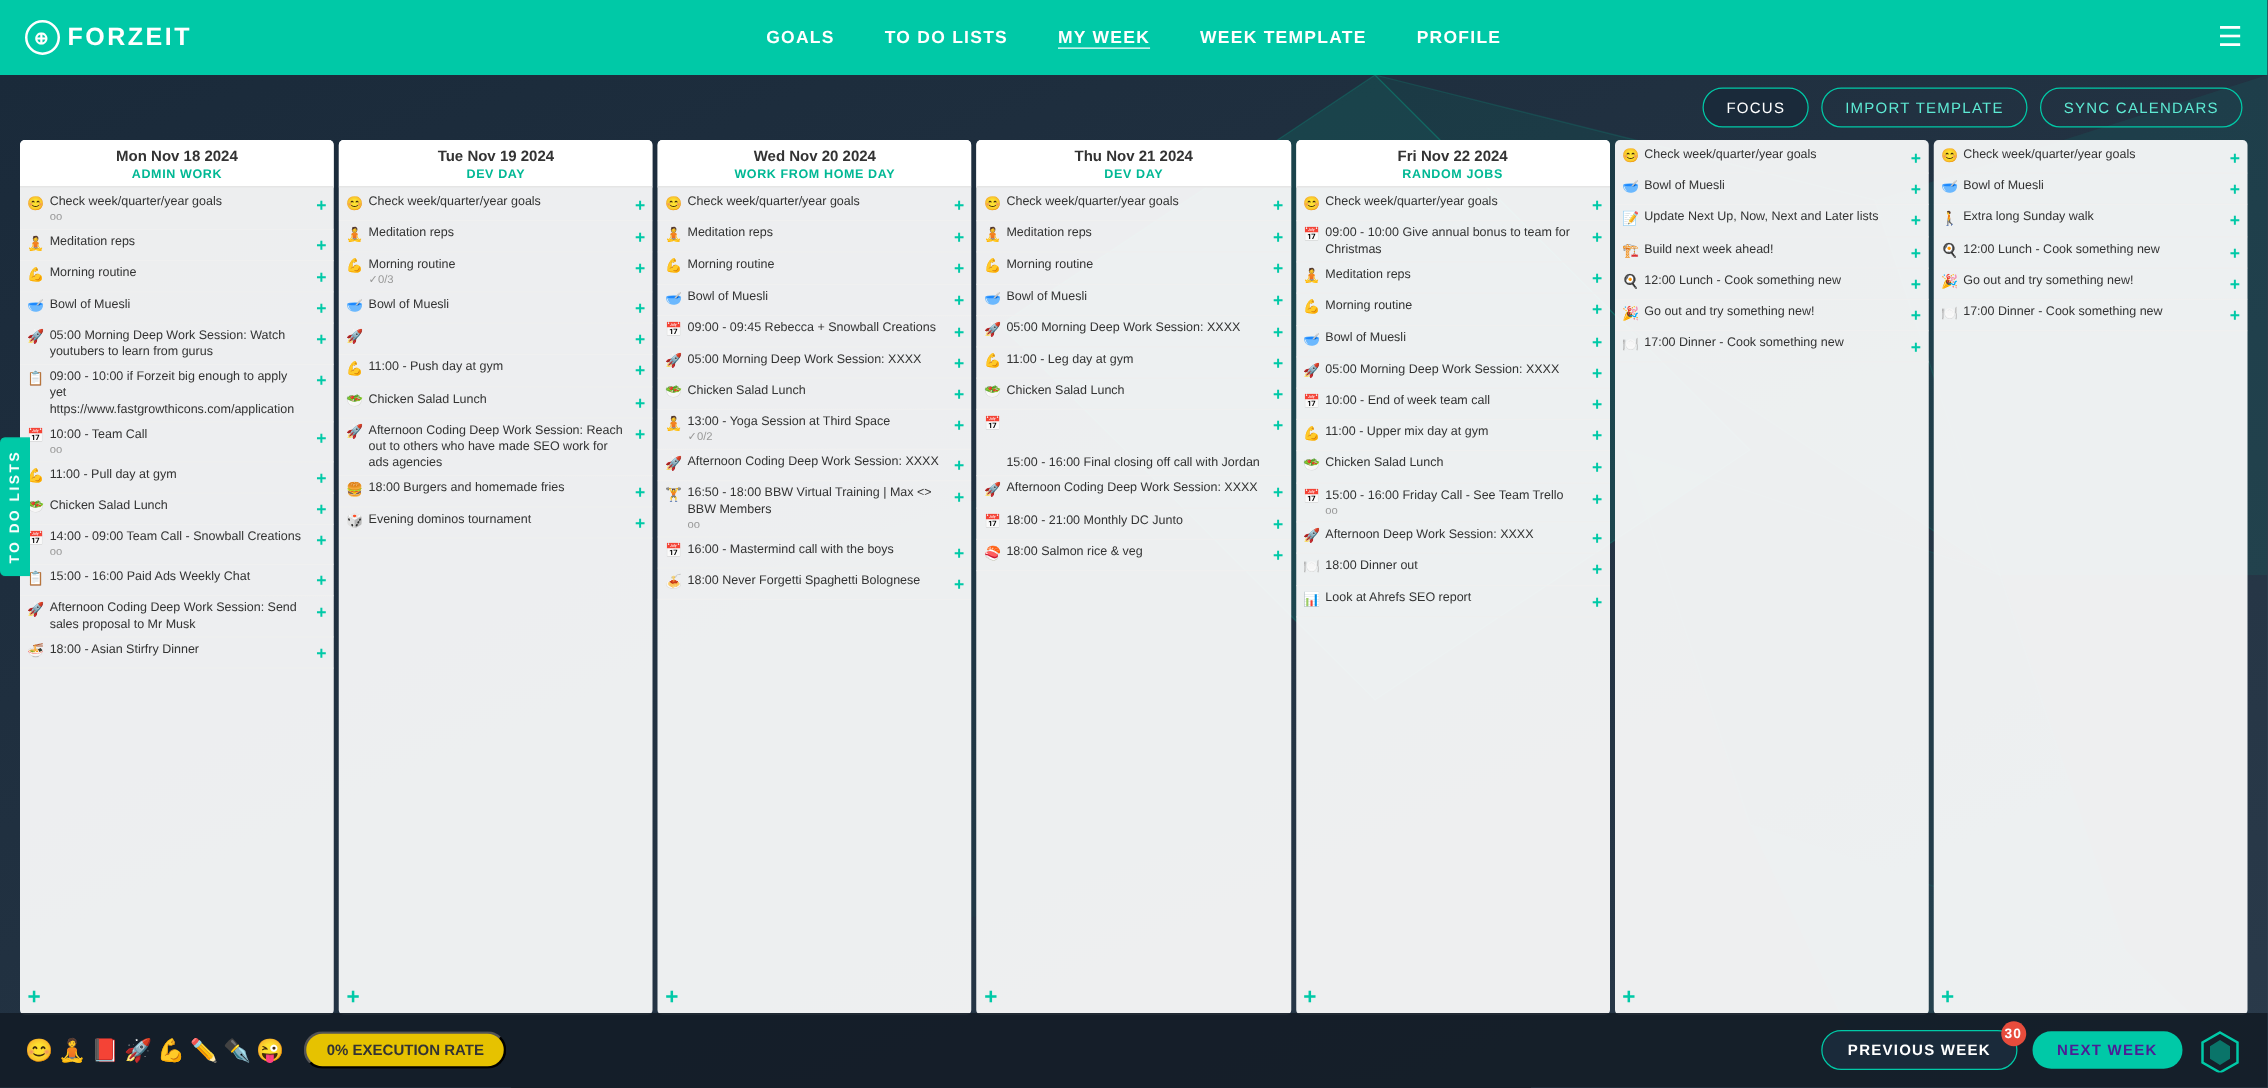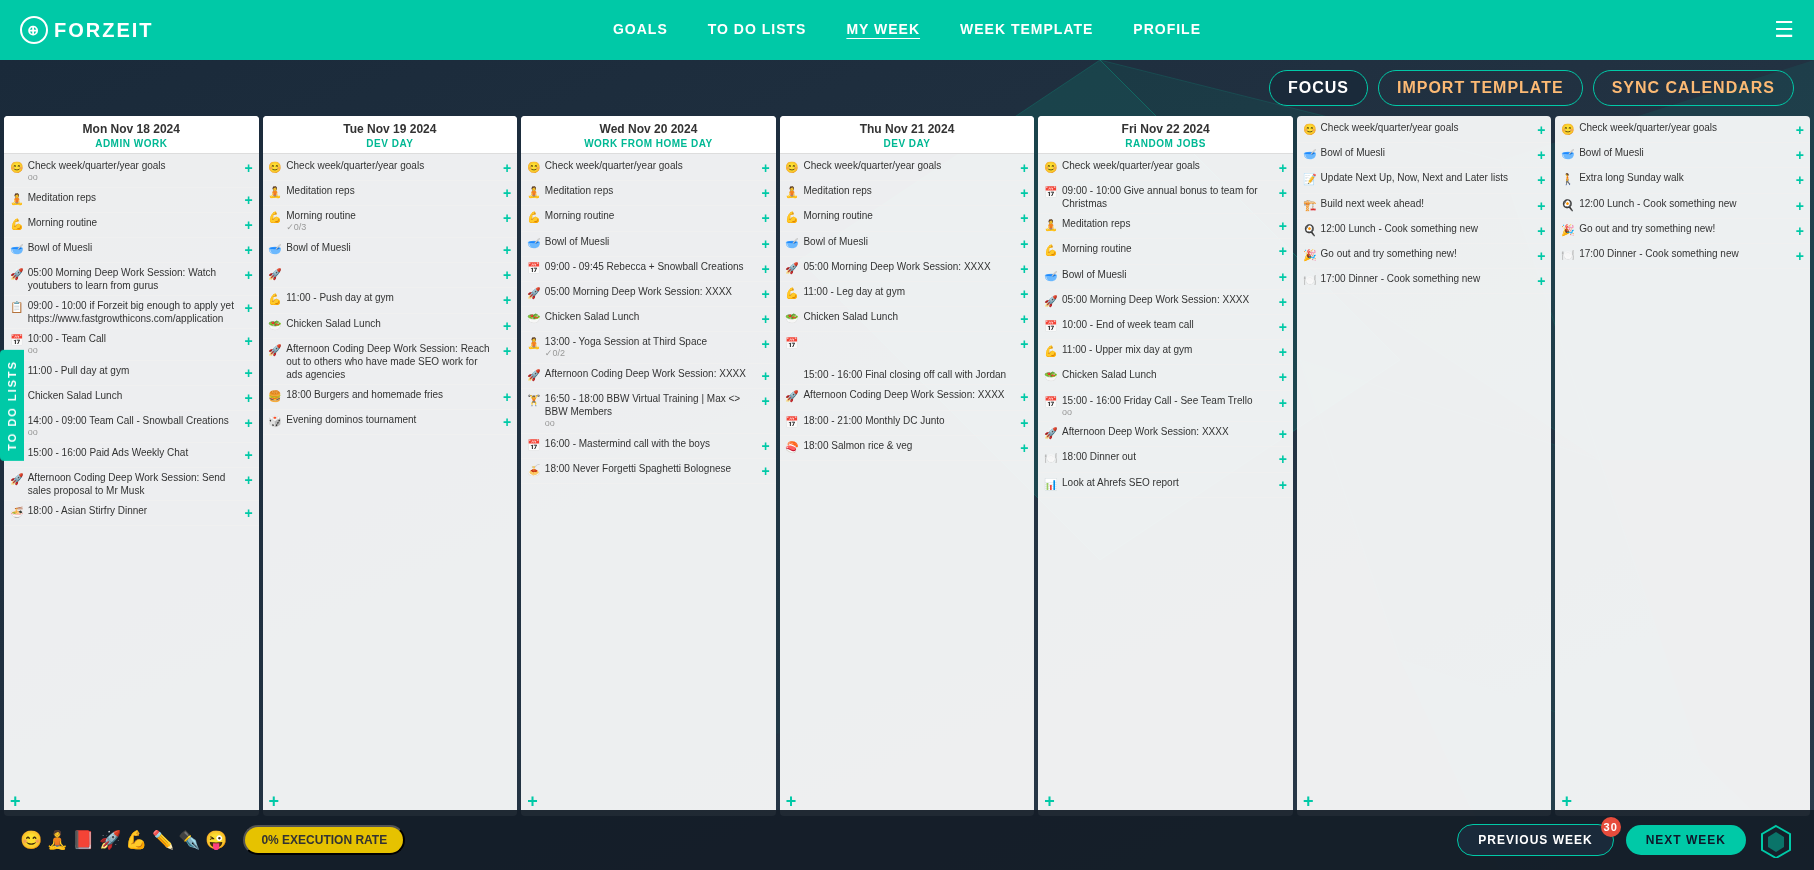--- a/index.html
+++ b/index.html
@@ -93,32 +93,32 @@
       background: transparent;
       padding: 10px 20px;
       display: flex;
       justify-content: flex-end;
       gap: 10px;
     }
     .action-btn {
       padding: 8px 18px;
       border-radius: 20px;
       border: 1px solid #00c9a7;
-      font-size: 16px;
-      font-weight: 700;
+      font-size: 12px;
+      font-weight: 400;
       letter-spacing: 1px;
       cursor: pointer;
     }
     .action-btn.dark {
       background: #1a2a3a;
       color: #fff;
     }
     .action-btn.outline {
       background: transparent;
-      color: #fdba74;
+      color: #5eead4;
     }
 
     
     .todo-sidebar {
       position: fixed;
       left: 0;
       top: 350px;
       writing-mode: vertical-rl;
       transform: rotate(180deg);
       background: #00c9a7;
@@ -128,21 +128,21 @@
       letter-spacing: 2px;
       padding: 10px 6px;
       z-index: 10;
       border-radius: 0 4px 4px 0;
     }
 
     
     .week-grid {
       display: flex;
       gap: 4px;
-      padding: 0 4px;
+      padding: 0 16px;
       height: calc(870px - 60px - 50px - 60px);
       overflow-y: hidden;
     }
 
     .day-col {
       flex: 1;
       background: rgba(255,255,255,0.92);
       border-radius: 4px;
       color: #333;
       display: flex;
@@ -263,21 +263,21 @@
       border-radius: 20px;
       padding: 8px 20px;
       font-size: 12px;
       font-weight: 700;
       letter-spacing: 1px;
       cursor: pointer;
       position: relative;
     }
     .nav-week-btn.next {
       background: #00c9a7;
-      color: #0f172a;
+      color: #4c1d95;
       border: none;
     }
     .badge {
       position: absolute;
       top: -8px;
       right: -8px;
       background: #e74c3c;
       color: #fff;
       border-radius: 50%;
       width: 20px;

